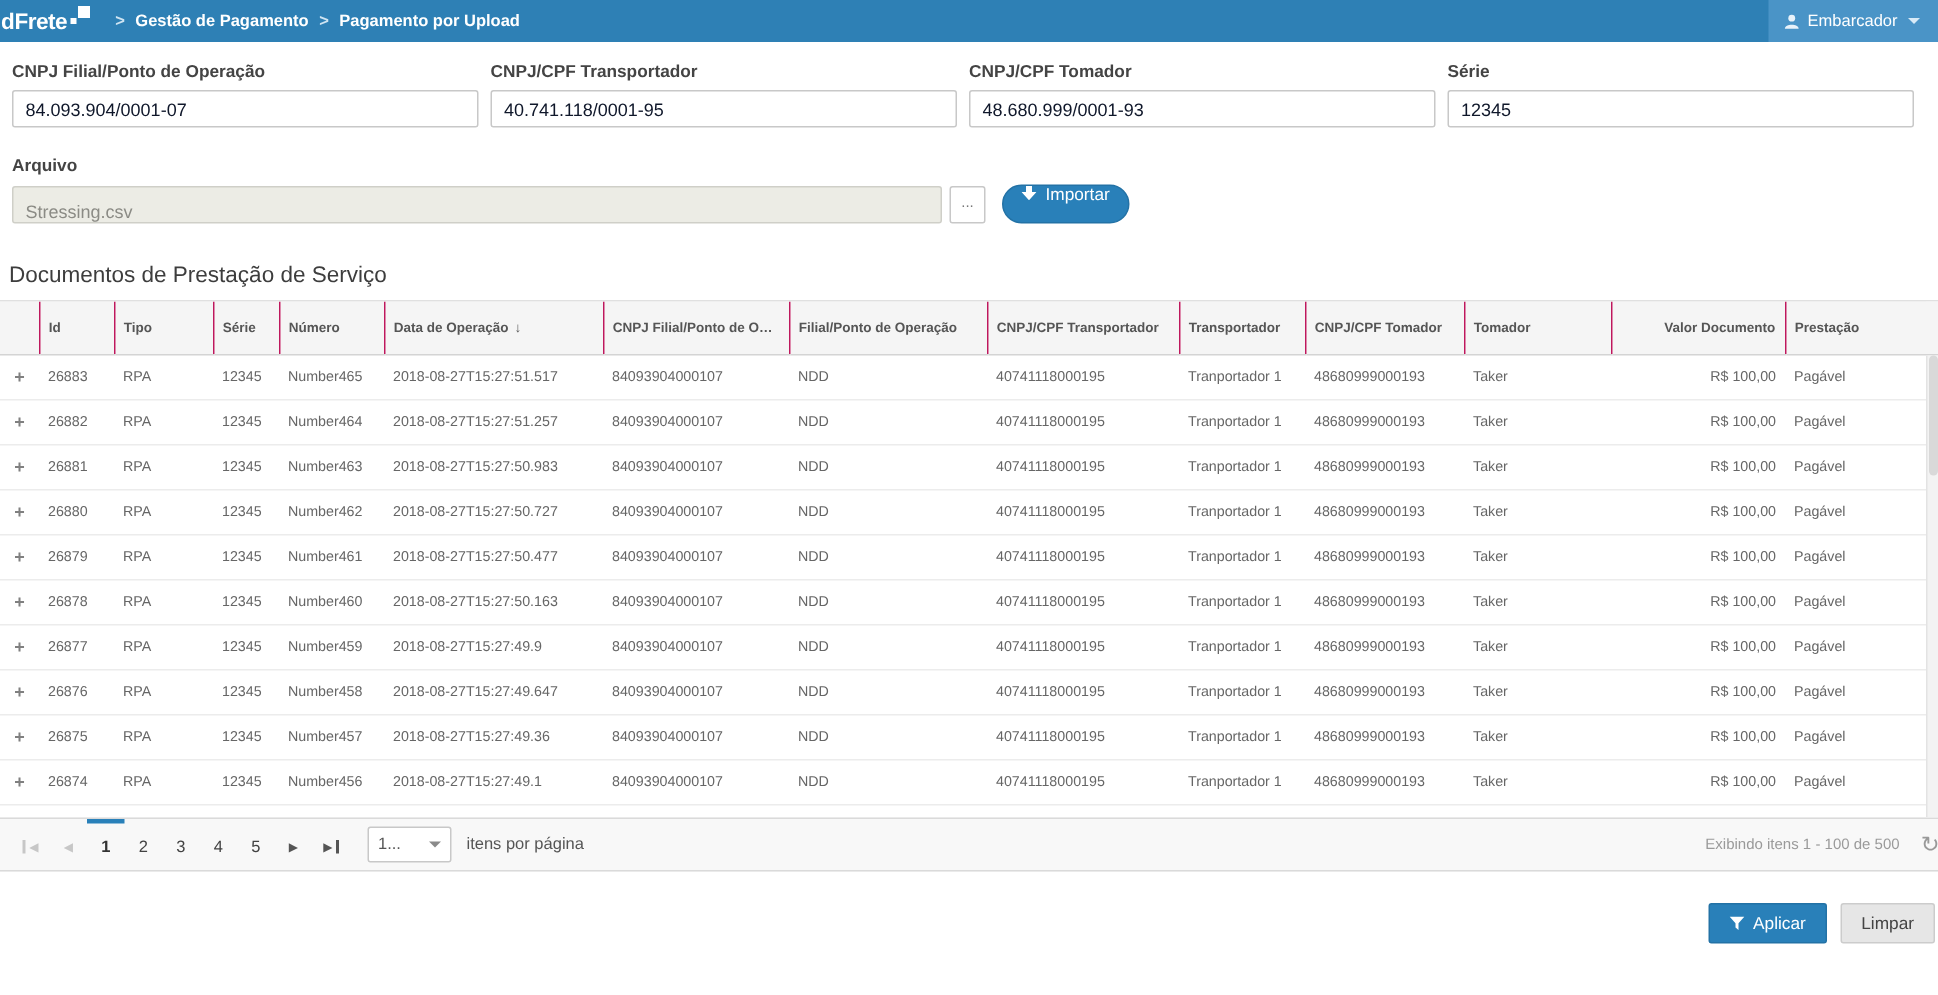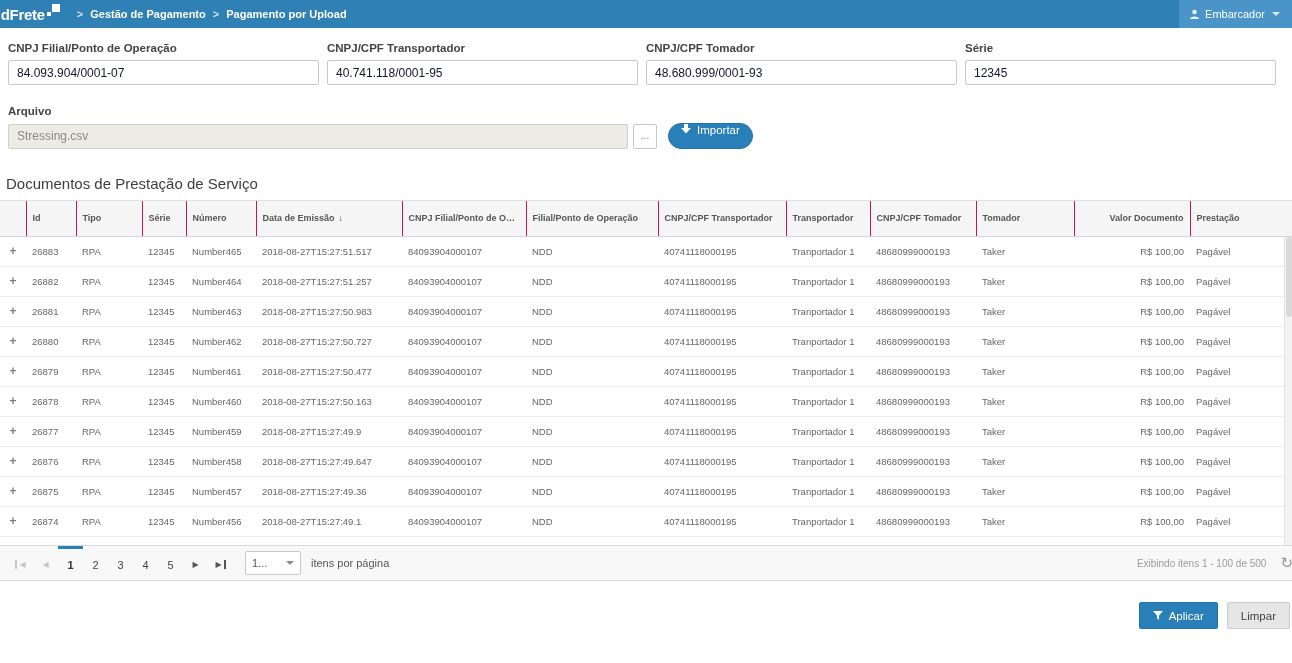--- a/index.html
+++ b/index.html
@@ -25,21 +25,21 @@
   
   .filter-row{display:grid;grid-template-columns:repeat(4,1fr);column-gap:8px;padding:14px 16px 0 8px;}
   .filter-field{display:flex;flex-direction:column;}
   .f-label{font-size:11.5px;font-weight:bold;color:#444;margin-bottom:6px;}
   .f-input{height:25px;border:1px solid #c8c8c8;border-radius:2px;padding:0 8px;font-size:12px;color:#0f172a;font-family:"Liberation Sans",sans-serif;box-sizing:border-box;outline:none;background:#fff;}
 
   
   .file-section{padding:20px 0 0 8px;}
   .file-label{font-size:11.5px;font-weight:bold;color:#444;margin-bottom:6px;}
   .file-row{display:flex;align-items:center;}
-  .file-box{width:620px;height:25px;background:#ecece5;border:1px solid #cfcfc8;border-radius:2px;box-sizing:border-box;display:flex;align-items:center;padding:0 8px;font-size:12px;color:#8b8b85;}
+  .file-box{width:620px;height:25px;background:#ecece5;border:1px solid #cfcfc8;border-radius:2px;box-sizing:border-box;display:flex;align-items:flex-end;padding:0 8px;font-size:12px;color:#8b8b85;}
   .browse-btn{width:24px;height:25px;margin-left:5px;background:#fff;border:1px solid #c8c8c8;border-radius:2px;color:#777;font-size:10px;line-height:10px;cursor:pointer;}
   .import-btn{height:26px;margin-left:11px;background:#2980b9;border:1px solid #2372a6;border-radius:13px;color:#fff;font-size:11.5px;padding:0 12px;display:flex;gap:6px;cursor:pointer;font-family:"Liberation Sans",sans-serif;}
 
   
   .section-title{margin:26px 0 0 6px;font-size:15px;color:#3d3d3d;font-weight:500;}
 
   
   .grid-wrap{position:relative;margin-top:8px;height:344px;border-top:1px solid #e0e0e0;overflow:hidden;}
   table{border-collapse:collapse;table-layout:fixed;width:1284px;}
   thead th{height:35px;background:#f5f5f5;border-bottom:1px solid #d4d4d4;border-left:1px solid #be185d;font-size:9px;font-weight:bold;color:#555;text-align:left;padding:0 6px;white-space:nowrap;overflow:hidden;text-overflow:ellipsis;box-sizing:border-box;cursor:pointer;}
@@ -159,21 +159,21 @@
           <col style="width: 116px;">
           <col style="width: 94px;">
         </colgroup>
       <thead>
           <tr id="header-row">
             <th class="th-expand"></th>
             <th><span class="th-label">Id</span></th>
             <th><span class="th-label">Tipo</span></th>
             <th><span class="th-label">Série</span></th>
             <th><span class="th-label">Número</span></th>
-            <th><span class="th-label">Data de Emissão</span><span class="sort-icon">↓</span></th>
+            <th><span class="th-label">Data de Operação</span><span class="sort-icon">↓</span></th>
             <th><span class="th-label">CNPJ Filial/Ponto de Operaç...</span></th>
             <th><span class="th-label">Filial/Ponto de Operação</span></th>
             <th><span class="th-label">CNPJ/CPF Transportador</span></th>
             <th><span class="th-label">Transportador</span></th>
             <th><span class="th-label">CNPJ/CPF Tomador</span></th>
             <th><span class="th-label">Tomador</span></th>
             <th class="right"><span class="th-label">Valor Documento</span></th>
             <th><span class="th-label">Prestação</span></th>
           </tr>
         </thead>

